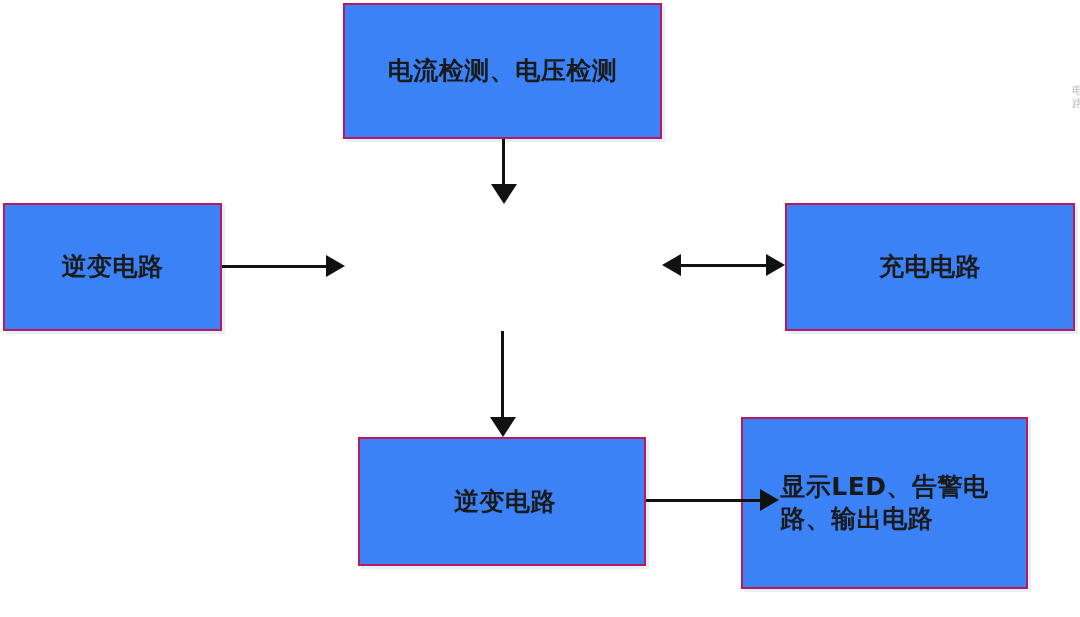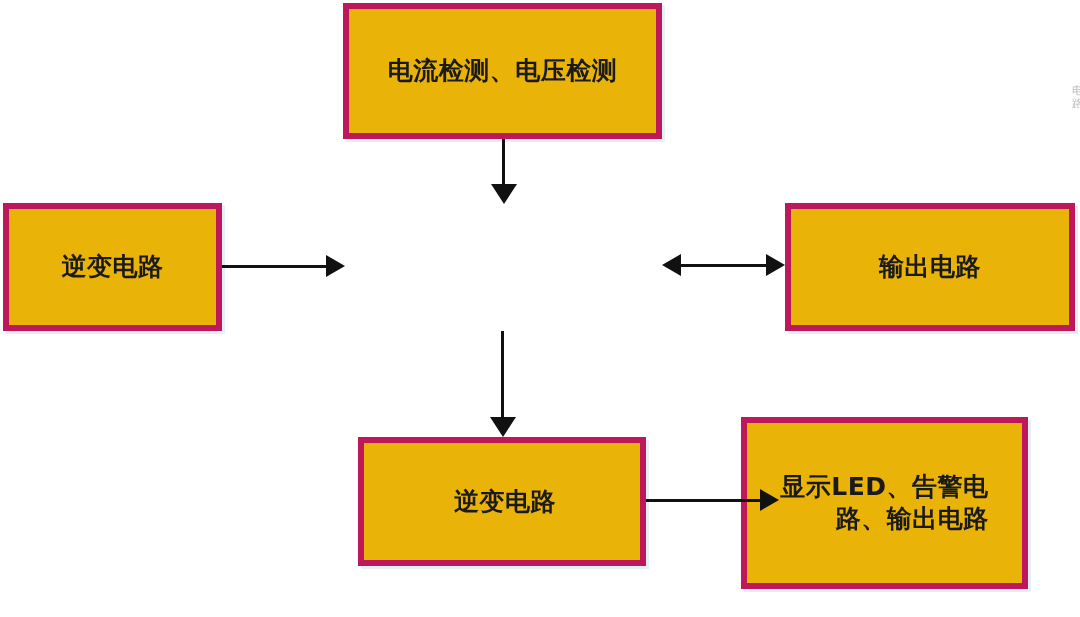--- a/index.html
+++ b/index.html
@@ -15,27 +15,27 @@
     width: 1080px;
     height: 617px;
     background: #ffffff;
     overflow: hidden;
   }
 
   
   .block {
     position: absolute;
     box-sizing: border-box;
-    background: #eab308;
-    border: 6px solid #be185d;
+    background: #3b82f6;
+    border: 2px solid #be185d;
     box-shadow: 3px 3px 0 0 rgba(225, 236, 245, 0.85);
     display: flex;
     align-items: center;
     justify-content: center;
-    text-align: right;
+    text-align: left;
   }
   .block .block-label {
     color: #1a1a1a;
     font-weight: 700;
     letter-spacing: 0.5px;
     line-height: 1.28;
     white-space: pre-line;
     user-select: none;
   }
   .size-md .block-label { font-size: 25px; }
@@ -95,21 +95,21 @@
   <div class="block size-md" style="left:343px; top:3px; width:319px; height:136px;">
     <span class="block-label">电流检测、电压检测</span>
   </div>
 
   <div class="block size-md" style="left:3px; top:203px; width:219px; height:128px;">
     <span class="block-label">逆变电路</span>
   </div>
 
 
   <div class="block size-md" style="left:785px; top:203px; width:290px; height:128px;">
-    <span class="block-label">输出电路</span>
+    <span class="block-label">充电电路</span>
   </div>
 
   <div class="block size-md" style="left:358px; top:437px; width:288px; height:129px;padding-left:6px;">
     <span class="block-label">逆变电路</span>
   </div>
 
   <div class="block size-md" style="left:741px; top:417px; width:287px; height:172px;">
     <span class="block-label">显示LED、告警电
 路、输出电路</span>
   </div>

